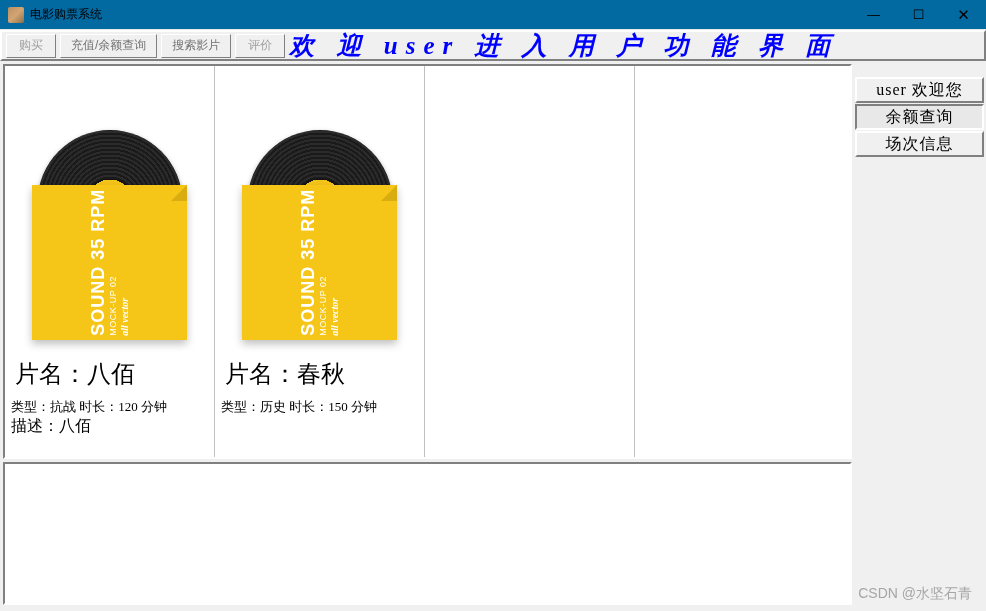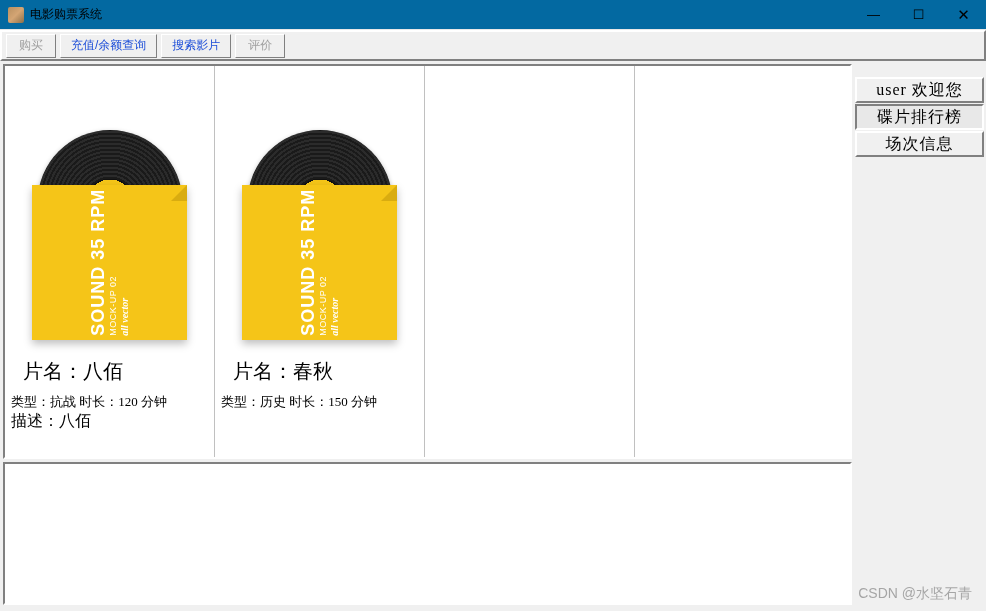--- a/index.html
+++ b/index.html
@@ -60,21 +60,21 @@
     .toolbar-btns {
       display: flex;
       align-items: center;
       padding-left: 2px;
     }
     .tool-btn {
       height: 24px;
       padding: 0 10px;
       margin: 0 2px;
       font-size: 12px;
-      color: #1d4ed8;
+      color: #737373;
       background: #f0f0f0;
       border-top: 1px solid #fff;
       border-left: 1px solid #fff;
       border-bottom: 1px solid #808080;
       border-right: 1px solid #808080;
       display: flex;
       align-items: center;
       justify-content: center;
       min-width: 50px;
     }
@@ -177,23 +177,23 @@
       text-align: left;
       line-height: 1.1;
       white-space: nowrap;
     }
     .sleeve-txt .l1 { font-size: 18px; letter-spacing:1px;}
     .sleeve-txt .l2 { font-size: 9px; font-weight:normal; letter-spacing:0.5px;}
     .sleeve-txt .l3 { font-size: 10px; font-style:italic; font-family:cursive;}
 
     .movie-title {
       font-family: "KaiTi","STKaiti","SimSun",serif;
-      font-size: 20px;
-      color: #000;
-      margin: 6px 0 8px 12px;
+      font-size: 24px;
+      color: #000;
+      margin: 6px 0 8px 4px;
     }
     .movie-meta {
       font-family: Liberation Serif, serif;
       font-size: 13px;
       color: #000;
       white-space: nowrap;
     }
     .movie-desc {
       font-family: "SimSun",serif;
       font-size: 16px;
@@ -255,20 +255,21 @@
   </div>
 </div>
 
 <div class="topbar">
   <div class="toolbar-btns">
     <div class="tool-btn disabled">购买</div>
     <div class="tool-btn">充值/余额查询</div>
     <div class="tool-btn">搜索影片</div>
     <div class="tool-btn disabled">评价</div>
   </div>
+  <div class="welcome-banner">欢 迎 user 进 入 用 户 功 能 界 面</div>
 </div>
 
 <div class="content-wrap">
   <div class="main-area">
     <div class="panel movie-row">
 
       <div class="movie-cell">
         <div class="cover-wrap">
           <div class="album">
             <div class="vinyl"></div>
@@ -304,18 +305,18 @@
       </div>
 
       <div class="movie-cell"></div>
       <div class="movie-cell" style="border-right:none"></div>
     </div>
     <div class="panel bottom-panel"></div>
   </div>
 
   <div class="sidebar">
     <div class="side-btn">user 欢迎您</div>
-    <div class="side-btn active">碟片排行榜</div>
+    <div class="side-btn active">余额查询</div>
     <div class="side-btn">场次信息</div>
   </div>
 </div>
 
 <div class="watermark">CSDN @水坚石青</div>
 
 </body></html>

